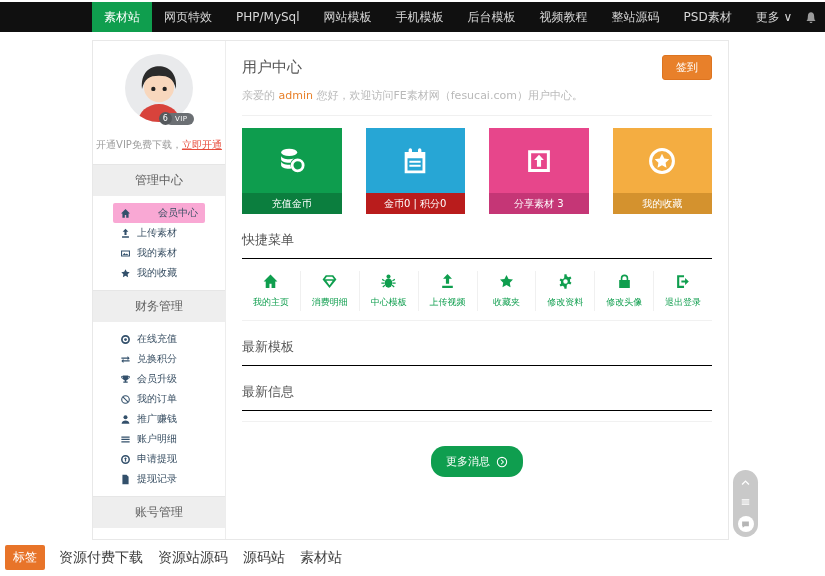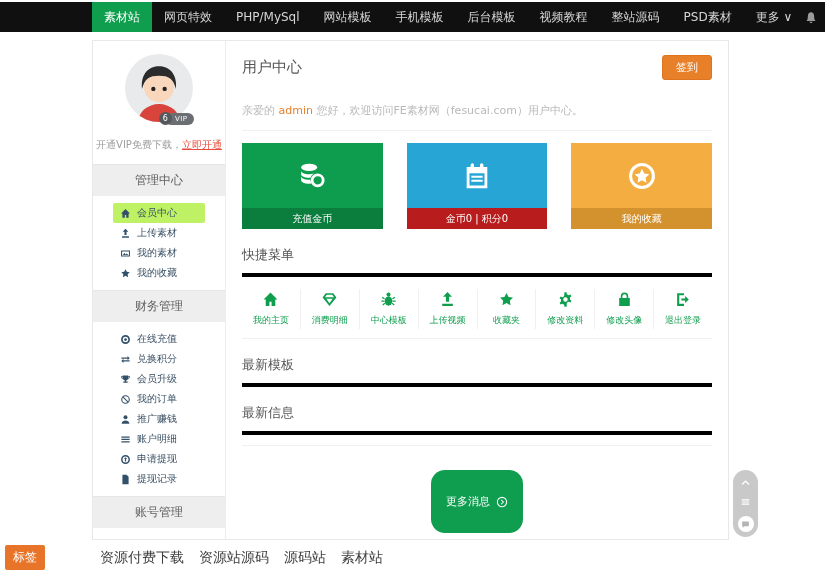--- a/index.html
+++ b/index.html
@@ -47,81 +47,81 @@
     background:#eeeeee; color:#5f5f5f; font-size:12px; text-align:center;
     padding:7px 0; border-top:1px solid #e6e6e6;
   }
   .side-items { padding:7px 0; }
   .side-item {
     display:flex; align-items:center; gap:6px;
     width:92px; margin:0 auto; padding:3px 7px; border-radius:2px;
     font-size:10px; color:#3a5064; cursor:pointer; white-space:nowrap;
   }
   .side-item .icon { width:11px; height:11px; color:#33506b; flex-shrink:0; }
-  .side-item.active-row { background:#bef264; }
+  .side-item.active-row { background:#f9a8d4;justify-content:space-between; }
 
   
   .main { flex:1; padding:14px 16px 0; overflow:hidden; }
   .main-header { display:flex; align-items:center; }
   .page-title { font-size:15px; color:#555; font-weight:normal; }
   .checkin-btn {
     margin-left:auto; background:#e8802a; color:#fff; border:1px solid #dd7420;
     font-size:11px; padding:4px 13px; border-radius:3px; cursor:pointer;
     font-family:inherit;
   }
-  .welcome { font-size:11px; color:#b9b9b9; margin-top:23px; }
+  .welcome { font-size:11px; color:#b9b9b9; margin-top:8px; }
   .welcome .uname { color:#e8802a; }
   .rule { border:none; border-bottom:1px solid #f0f0f0; margin:12px 0 0; }
 
   .cards { display:flex; gap:24px; margin-top:12px; }
   .card { flex:1; cursor:pointer; }
   .card-top { height:65px; display:flex; align-items:center; justify-content:center; }
   .card-top .icon { width:30px; height:30px; color:#fff; }
   .card-strip { height:21px; display:flex; align-items:center; justify-content:center; color:#fff; font-size:10px; }
 
   .section-title {
     font-size:13px; color:#555; font-weight:normal;
-    margin-top:17px; padding-bottom:9px; border-bottom:4px solid #000000;
+    margin-top:17px; padding-bottom:9px; border-bottom:1px solid #000000;
   }
   .quick-grid { display:flex; padding:12px 0 9px; border-bottom:1px solid #f1f1f1; }
   .quick-item {
     flex:1; display:flex; flex-direction:column; align-items:center; gap:6px;
     color:#0f9e4e; cursor:pointer; border-left:1px solid #f0f0f0; padding:2px 0;
   }
   .quick-item:first-child { border-left:none; }
   .quick-item .icon { width:17px; height:17px; }
   .quick-label { font-size:9px; white-space:nowrap; }
 
   .empty-rule { border:none; border-bottom:1px solid #f1f1f1; margin-top:10px; }
 
   .more-btn {
     display:flex; align-items:center; gap:6px; margin:24px auto 0;
     background:#0f9e4f; color:#fff; border:none; border-radius:14px;
-    padding:24px 15px; font-size:11px; cursor:pointer; font-family:inherit;
+    padding:8px 15px; font-size:11px; cursor:pointer; font-family:inherit;
   }
   .more-btn .icon { width:12px; height:12px; }
 
   
   .float-widget {
     position:absolute; right:67px; top:470px; width:25px; height:67px;
     background:#c9c9c9; border-radius:13px;
     display:flex; flex-direction:column; align-items:center; justify-content:space-between;
     padding:7px 0 5px;
   }
   .fw-btn { cursor:pointer; line-height:0; }
   .fw-up { width:13px; height:11px; color:#fff; }
   .fw-list { width:11px; height:10px; color:#fff; }
   .fw-chat {
     width:16px; height:16px; background:#fff; border-radius:50%;
     display:flex; align-items:center; justify-content:center;
   }
   .fw-chat .icon { width:9px; height:9px; color:#b5b5b5; }
 
   
-  .footer-tags { position:absolute; left:5px; bottom:6px; display:flex; align-items:center;gap:41px; }
+  .footer-tags { position:absolute; left:5px; bottom:6px; display:flex; align-items:center; }
   .tag-badge { background:#e87429; color:#fff; font-size:12px; padding:4px 8px; border-radius:2px; }
   .tag-links { display:flex; gap:15px; margin-left:14px; }
   .tag-link { font-size:14px; color:#3c3c3c; cursor:pointer; text-decoration:none; }
 </style>
 </head>
 <body>
 
 <div class="topnav">
 
     <div class="nav-item active">素材站</div>
@@ -355,20 +355,33 @@
                   <rect x="4.6" y="1.2" width="1.8" height="3.6" rx=".9"></rect>
                   <rect x="9.6" y="1.2" width="1.8" height="3.6" rx=".9"></rect>
                   <path d="M5 7.8h6v1.1H5zM5 10h6v1.1H5z"></path>
                 </g>
               </svg>
             </span>
           </div>
           <div class="card-strip" style="background: #b91c1c;">金币0 | 积分0</div>
         </div>
 
+        <div class="card">
+          <div class="card-top" style="background: rgb(231, 70, 139);">
+            <span class="icon">
+              <svg viewBox="0 0 16 16">
+                <g fill="currentColor">
+                  <path fill-rule="evenodd" d="M2.2 2.2h11.6v11.6H2.2zM3.8 3.8v8.4h8.4V3.8z"></path>
+                  <path d="M8 4.6l2.6 2.9H9.1v3.5H6.9V7.5H5.4z"></path>
+                </g>
+              </svg>
+            </span>
+          </div>
+          <div class="card-strip" style="background: rgb(197, 54, 118);">分享素材 3</div>
+        </div>
 
         <div class="card">
           <div class="card-top" style="background: rgb(244, 173, 65);">
             <span class="icon">
               <svg viewBox="0 0 16 16">
                 <g fill="currentColor">
                   <path fill-rule="evenodd" d="M8 1.1A6.9 6.9 0 108 14.9 6.9 6.9 0 008 1.1zm0 1.6a5.3 5.3 0 110 10.6A5.3 5.3 0 018 2.7z"></path>
                   <path d="M8 4.1l1.2 2.5 2.7.4-2 1.9.5 2.7L8 10.3l-2.4 1.3.5-2.7-2-1.9 2.7-.4z"></path>
                 </g>
               </svg>

